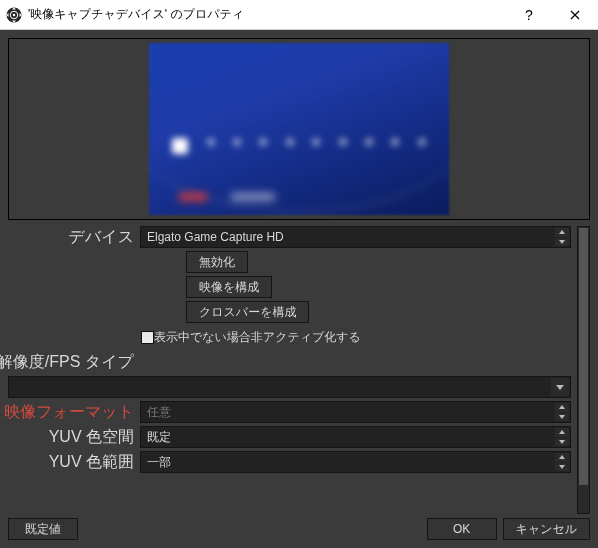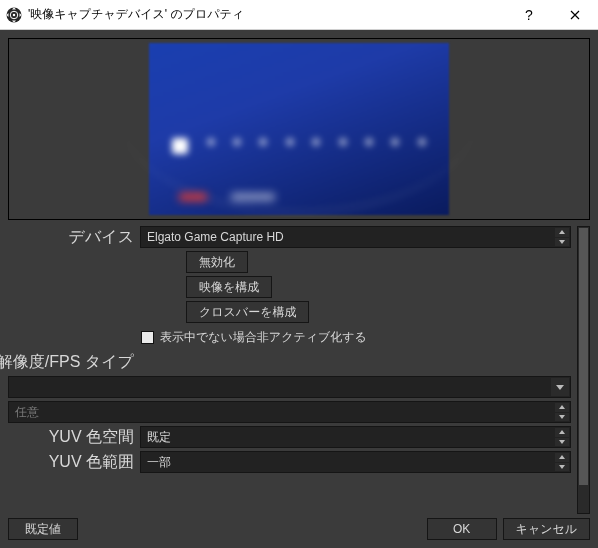--- a/index.html
+++ b/index.html
@@ -144,21 +144,21 @@
     border: 1px solid #151515;
     height: 22px;
     padding: 0 12px;
     display: inline-flex; align-items: center; justify-content: center;
     color: #d8d8d8;
     min-width: 88px;
   }
   .btn.small { min-width: 0; margin-left: 46px; }
 
   .chk {
-    display: inline-flex; align-items: center; gap: 6px;
+    display: inline-flex; align-items: center; 
     height: 22px; padding-left: 1px;
   }
   .chk .box {
     width: 13px; height: 13px; background: #e9e9e9; border: 1px solid #111;
   }
 
   .scrollbar {
     width: 13px;
     background: #2a2a2a;
     border: 1px solid #151515;
@@ -291,20 +291,21 @@
                 <svg viewBox="0 0 8 5">
                   <path d="M0 0 L4 5 L8 0 Z"></path>
                 </svg>
               </div>
           </div>
         </div>
       </div>
 
 
       <div class="row">
+        <div class="label red">映像フォーマット</div>
         <div class="ctrl">
           <div class="select disabled">
             <span>任意</span>
             <div class="spin">
                 <div>
                   <svg viewBox="0 0 6 4">
                     <path d="M0 4 L3 0 L6 4 Z"></path>
                   </svg>
                 </div>
                 <div>

